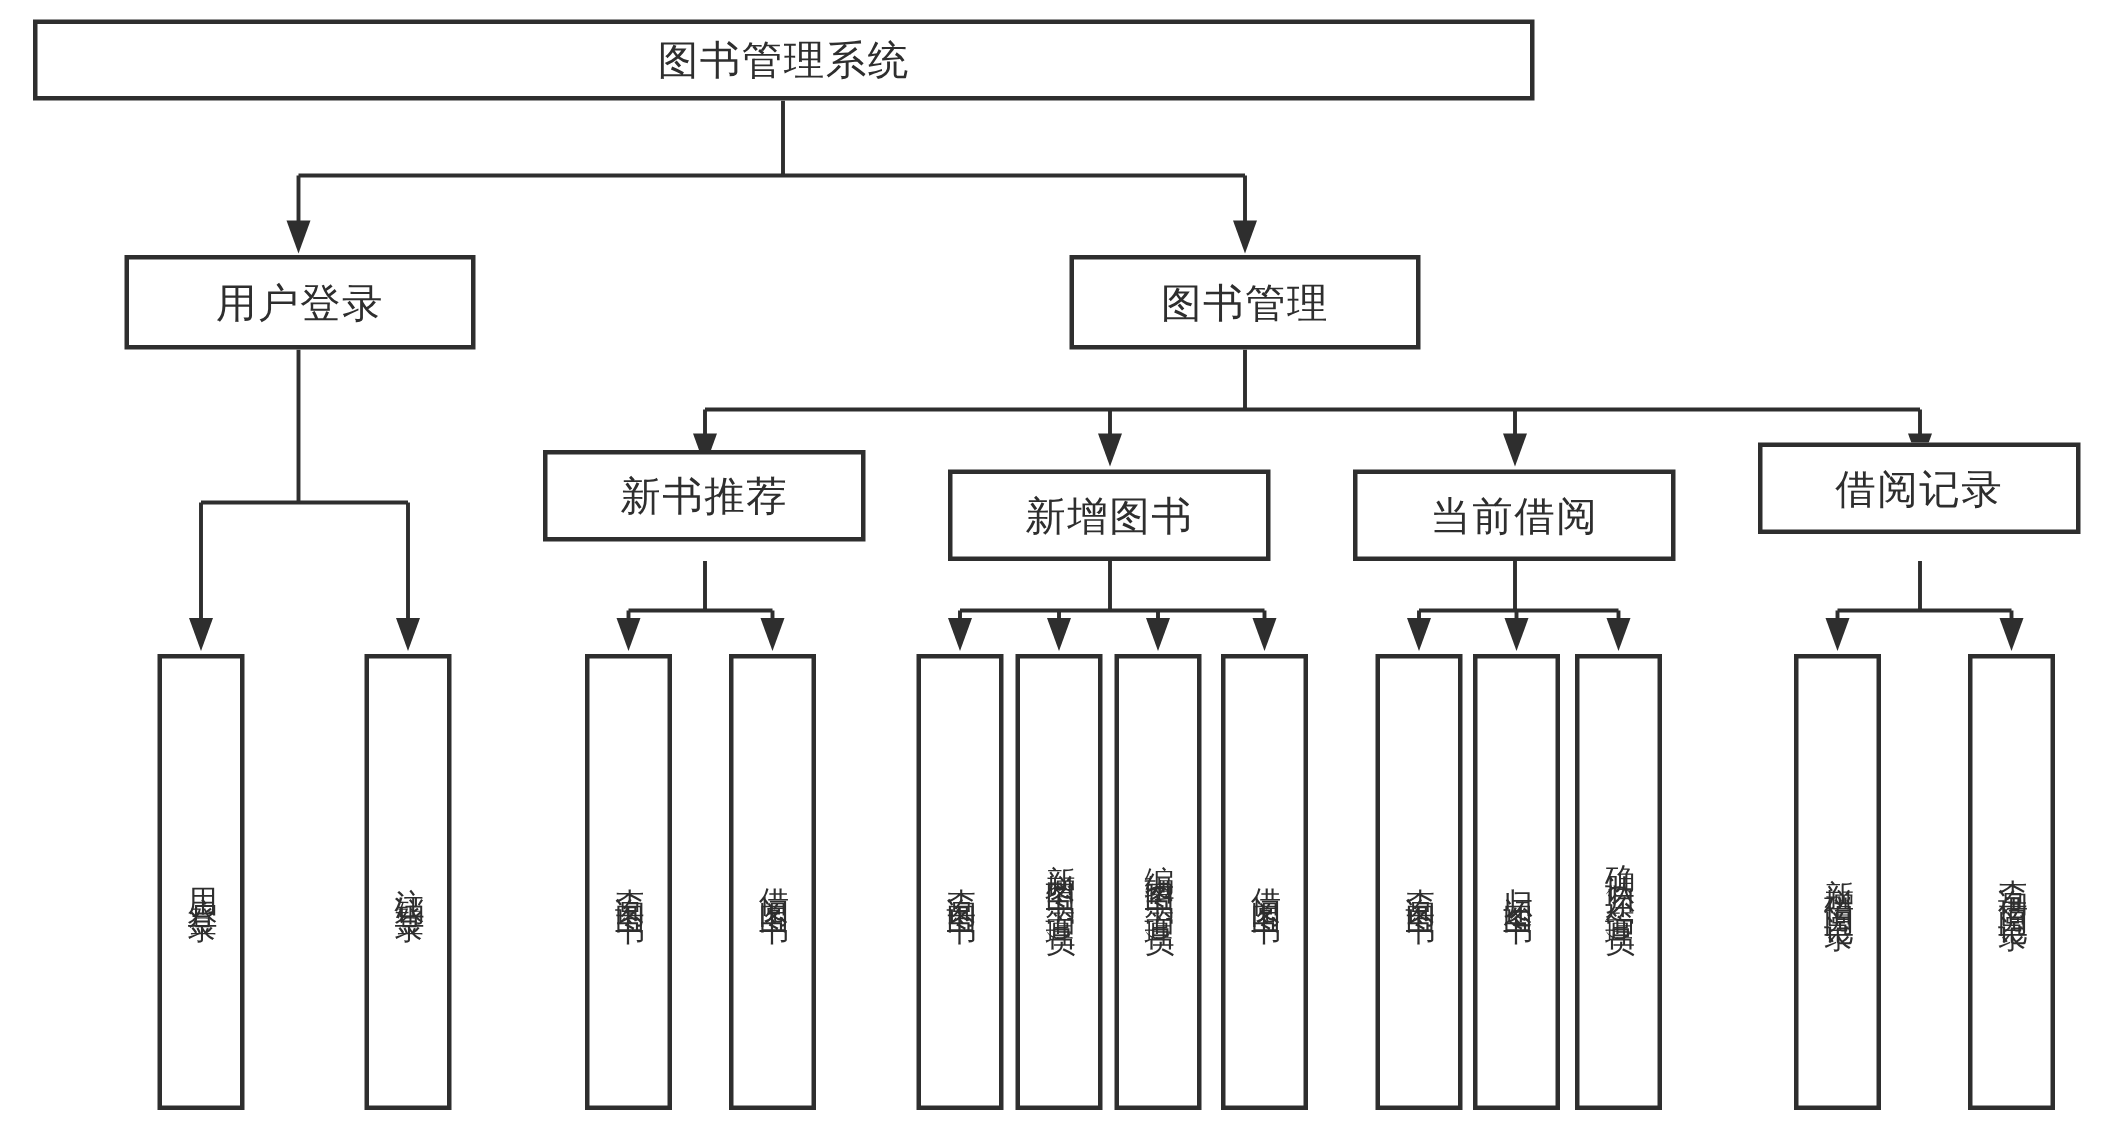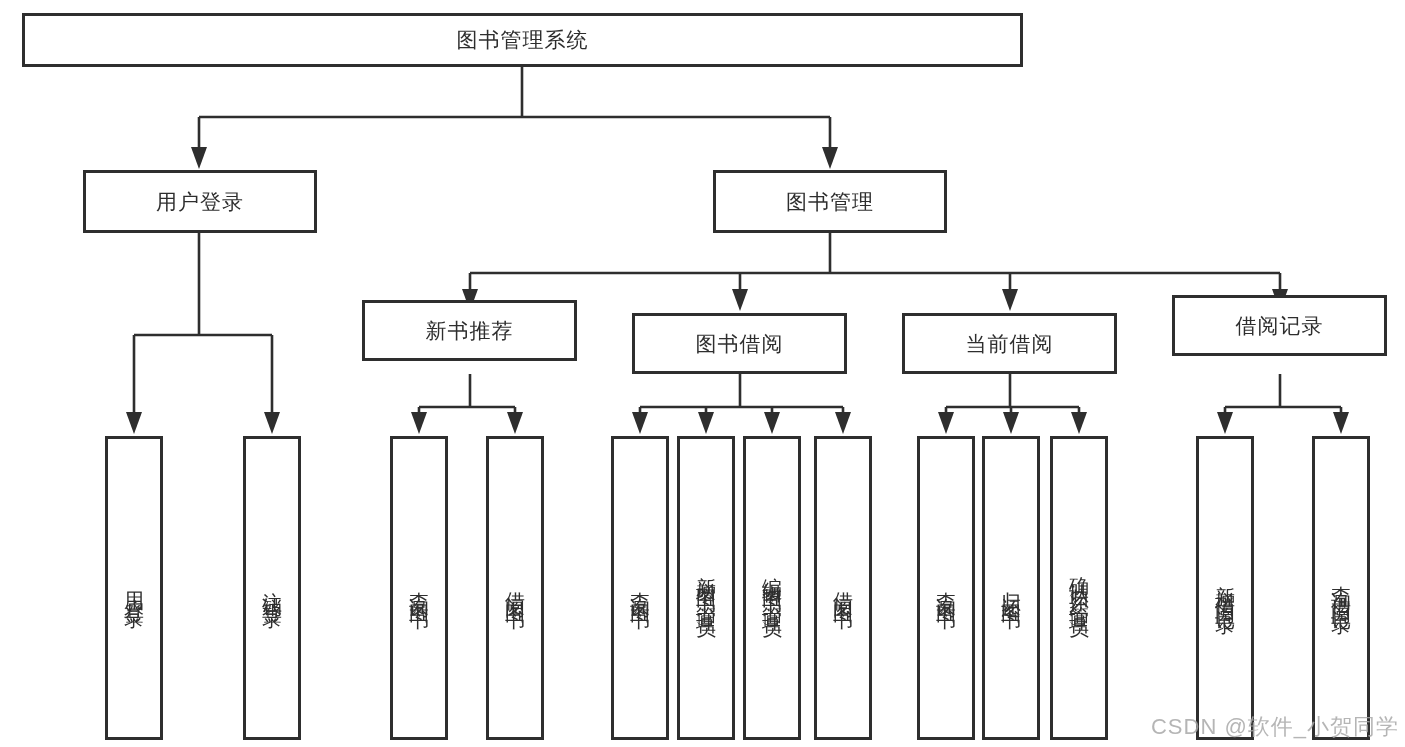--- a/index.html
+++ b/index.html
@@ -10,21 +10,21 @@
     color:var(--text,#2e2e2e);
   }
   svg.connectors{position:absolute;left:0;top:0;width:1405px;height:747px;z-index:1;}
   svg.connectors .ln{stroke:var(--line,#2e2e2e);stroke-width:2.6;fill:none;}
   svg.connectors .ah{fill:var(--line,#2e2e2e);stroke:none;}
   .node,.leaf{
     position:absolute;background:#fff;border:3px solid var(--line,#2e2e2e);
     box-sizing:border-box;display:flex;align-items:center;justify-content:center;
     z-index:2;
   }
-  .node{font-size:21px;letter-spacing:1px;text-align:right;}
+  .node{font-size:27px;letter-spacing:1px;text-align:right;}
   .leaf{top:436px;width:58px;height:304px;}
   .vtext{
     writing-mode:vertical-lr;text-orientation:upright;
     font-size:20px;line-height:1.05;letter-spacing:6px;
   }
   #n-root{left:22px;top:13px;width:1001px;height:54px;}
   #n-login{left:83px;top:170px;width:234px;height:63px;}
   #n-mgmt{left:713px;top:170px;width:234px;height:63px;}
   #n-sec0{left:362px;top:300px;width:215px;height:61px;}
   #n-sec1{left:632px;top:313px;width:215px;height:61px;}
@@ -94,21 +94,21 @@
       <polygon class="ah" points="1333,412 1349,412 1341,434"></polygon>
     </g>
   </svg>
 
   <div class="node" id="n-root">图书管理系统</div>
 
   <div class="node" id="n-login">用户登录</div>
   <div class="node" id="n-mgmt">图书管理</div>
 
   <div class="node" id="n-sec0">新书推荐</div>
-  <div class="node" id="n-sec1">图书借阅</div>
+  <div class="node" id="n-sec1">新增图书</div>
   <div class="node" id="n-sec2">当前借阅</div>
   <div class="node" id="n-sec3">借阅记录</div>
 
   <div class="leaf" id="lf0">
     <span class="vtext">用户登录</span>
   </div>
   <div class="leaf" id="lf1">
     <span class="vtext">注销登录</span>
   </div>
   <div class="leaf" id="lf2">
@@ -138,14 +138,13 @@
   <div class="leaf" id="lf10">
     <span class="vtext">确认归还（管理员）</span>
   </div>
   <div class="leaf" id="lf11">
     <span class="vtext">新增借阅记录</span>
   </div>
   <div class="leaf" id="lf12">
     <span class="vtext">查询借阅记录</span>
   </div>
 
-  <div class="watermark">CSDN @软件_小贺同学</div>
 </div>
 
 </body></html>

